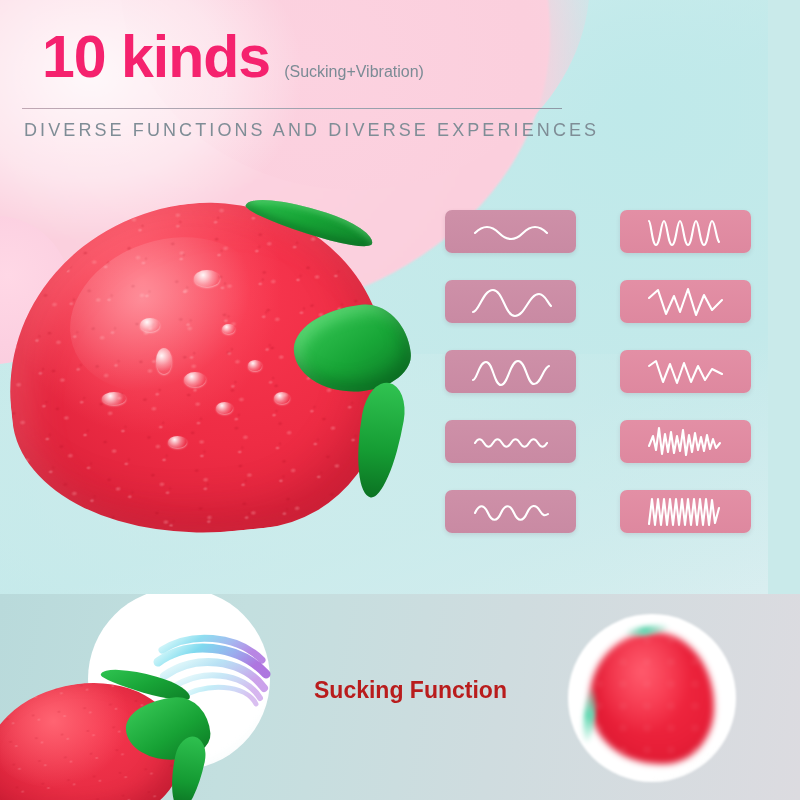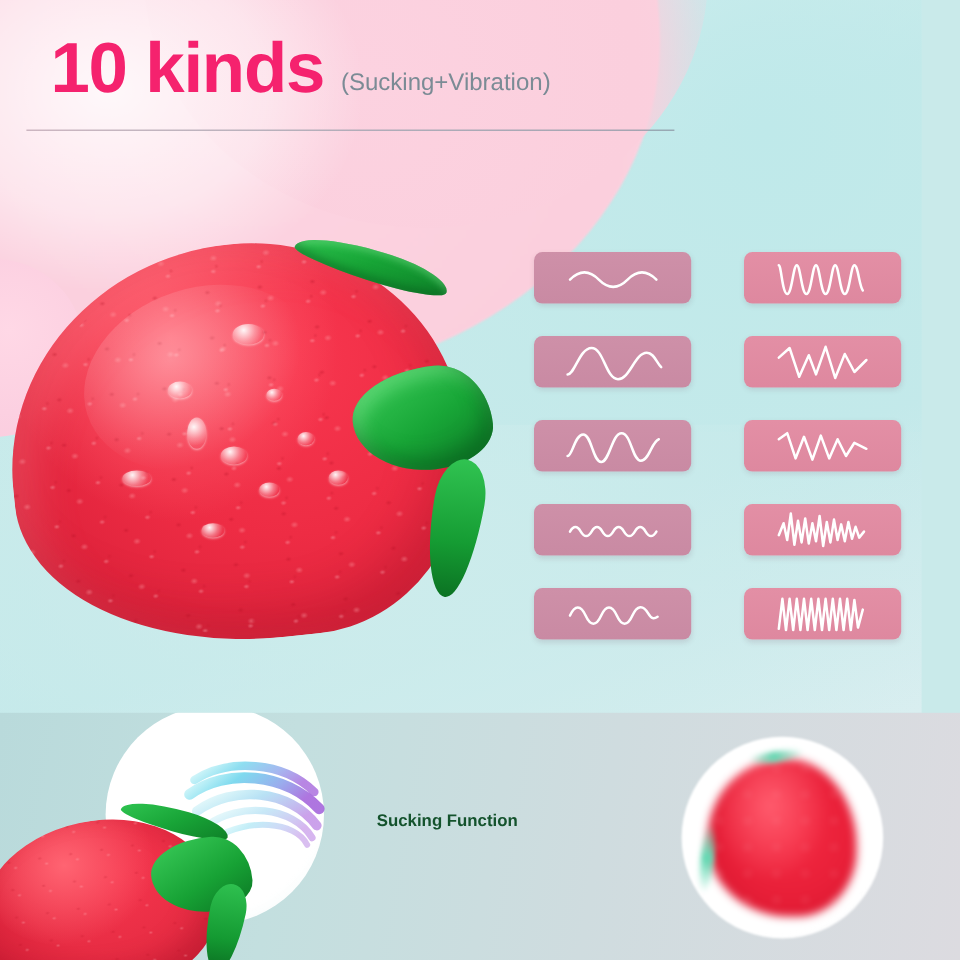--- a/index.html
+++ b/index.html
@@ -82,21 +82,21 @@
   }
   .headline {
     font-size: 59px;
     font-weight: bold;
     color: #f5226e;
     letter-spacing: -1px;
     line-height: 1;
     white-space: nowrap;
   }
   .headline-sub {
-    font-size: 20px;
+    font-size: 16px;
     color: #7b8b95;
     margin-left: 14px;
     margin-bottom: 6px;
     white-space: nowrap;
   }
   .divider {
     position: absolute;
     left: 22px; top: 108px;
     width: 540px; height: 1px;
     background: linear-gradient(90deg, #c0a8b4 0%, #9aa2ae 60%, #8e99a6 100%);
@@ -306,23 +306,23 @@
     border-radius: 50% 50% 46% 54% / 30% 30% 70% 70%;
     transform: rotate(12deg);
     background: linear-gradient(175deg, #2fc150 0%, #149a32 62%, #0a6d21 100%);
   }
 
   .func-labels {
     position: absolute;
     left: 314px; top: 672px;
   }
   .func-line {
-    font-size: 14px;
+    font-size: 23px;
     font-weight: bold;
-    color: #14532d;
+    color: #b91c1c;
     line-height: 1.62;
     white-space: nowrap;
   }
 
   .circle-white-right {
     position: absolute;
     left: 568px; top: 20px;
     width: 168px; height: 168px;
     border-radius: 50%;
     background: radial-gradient(circle at 46% 42%, #ffffff 0%, #ffffff 70%, rgba(255,255,255,0.80) 88%, rgba(255,255,255,0.18) 100%);
@@ -380,20 +380,21 @@
     <div class="blob-pink-top"></div>
     <div class="blob-pink-top2"></div>
     <div class="white-wash"></div>
     <div class="circle-pink-left"></div>
 
     <div class="headline-row">
       <div class="headline">10 kinds</div>
       <div class="headline-sub">(Sucking+Vibration)</div>
     </div>
     <div class="divider"></div>
+    <div class="tagline">DIVERSE FUNCTIONS AND DIVERSE EXPERIENCES</div>
 
     <div class="berry-main">
       <div class="berry-body"></div>
       <div class="berry-seeds"></div>
       <div class="berry-seeds2"></div>
       <div class="sheen"></div>
 
       <div class="droplet" style="left:186px; top:74px; width:26px; height:17px;"></div>
       <div class="droplet" style="left:132px; top:122px; width:20px; height:14px;"></div>
       <div class="droplet" style="left:148px; top:152px; width:16px; height:26px;"></div>

